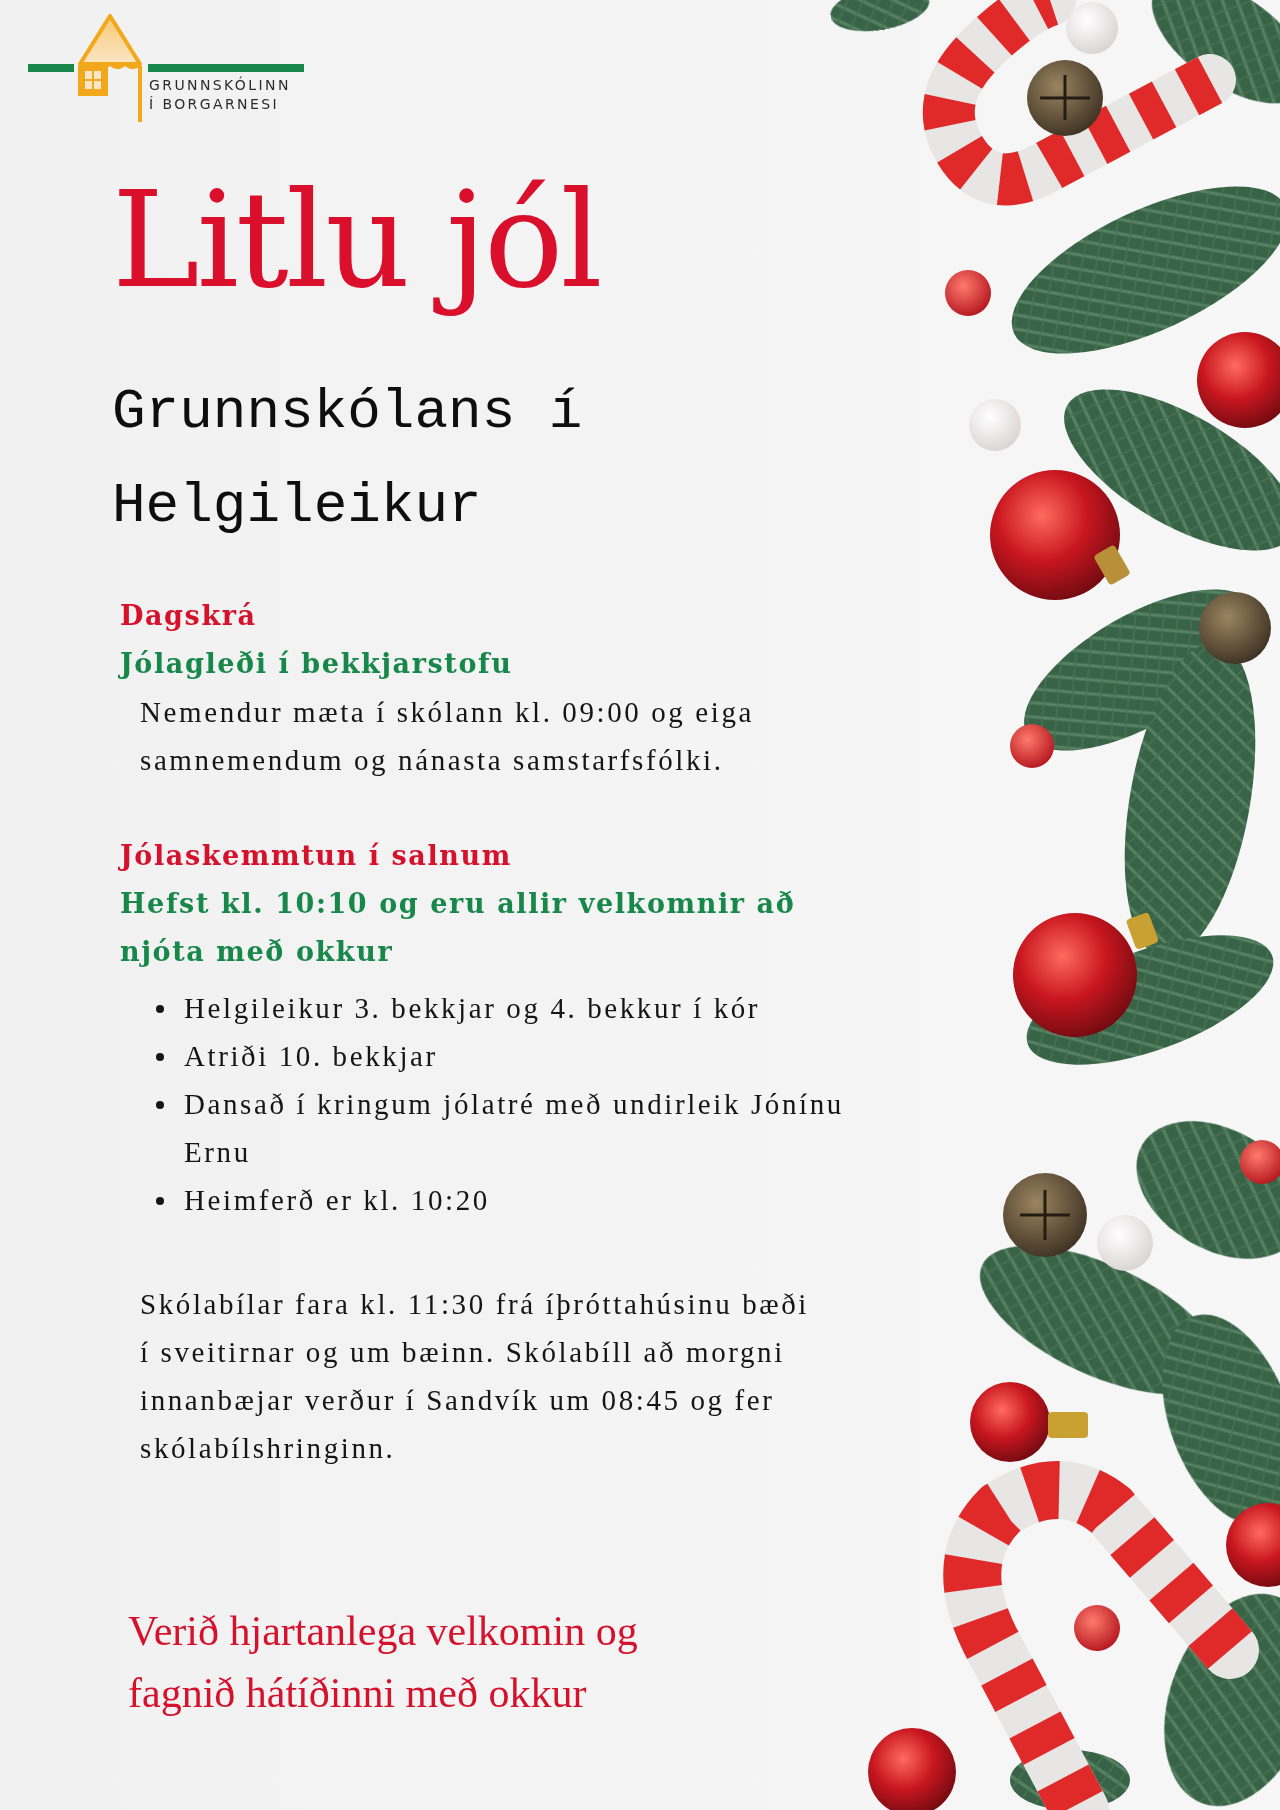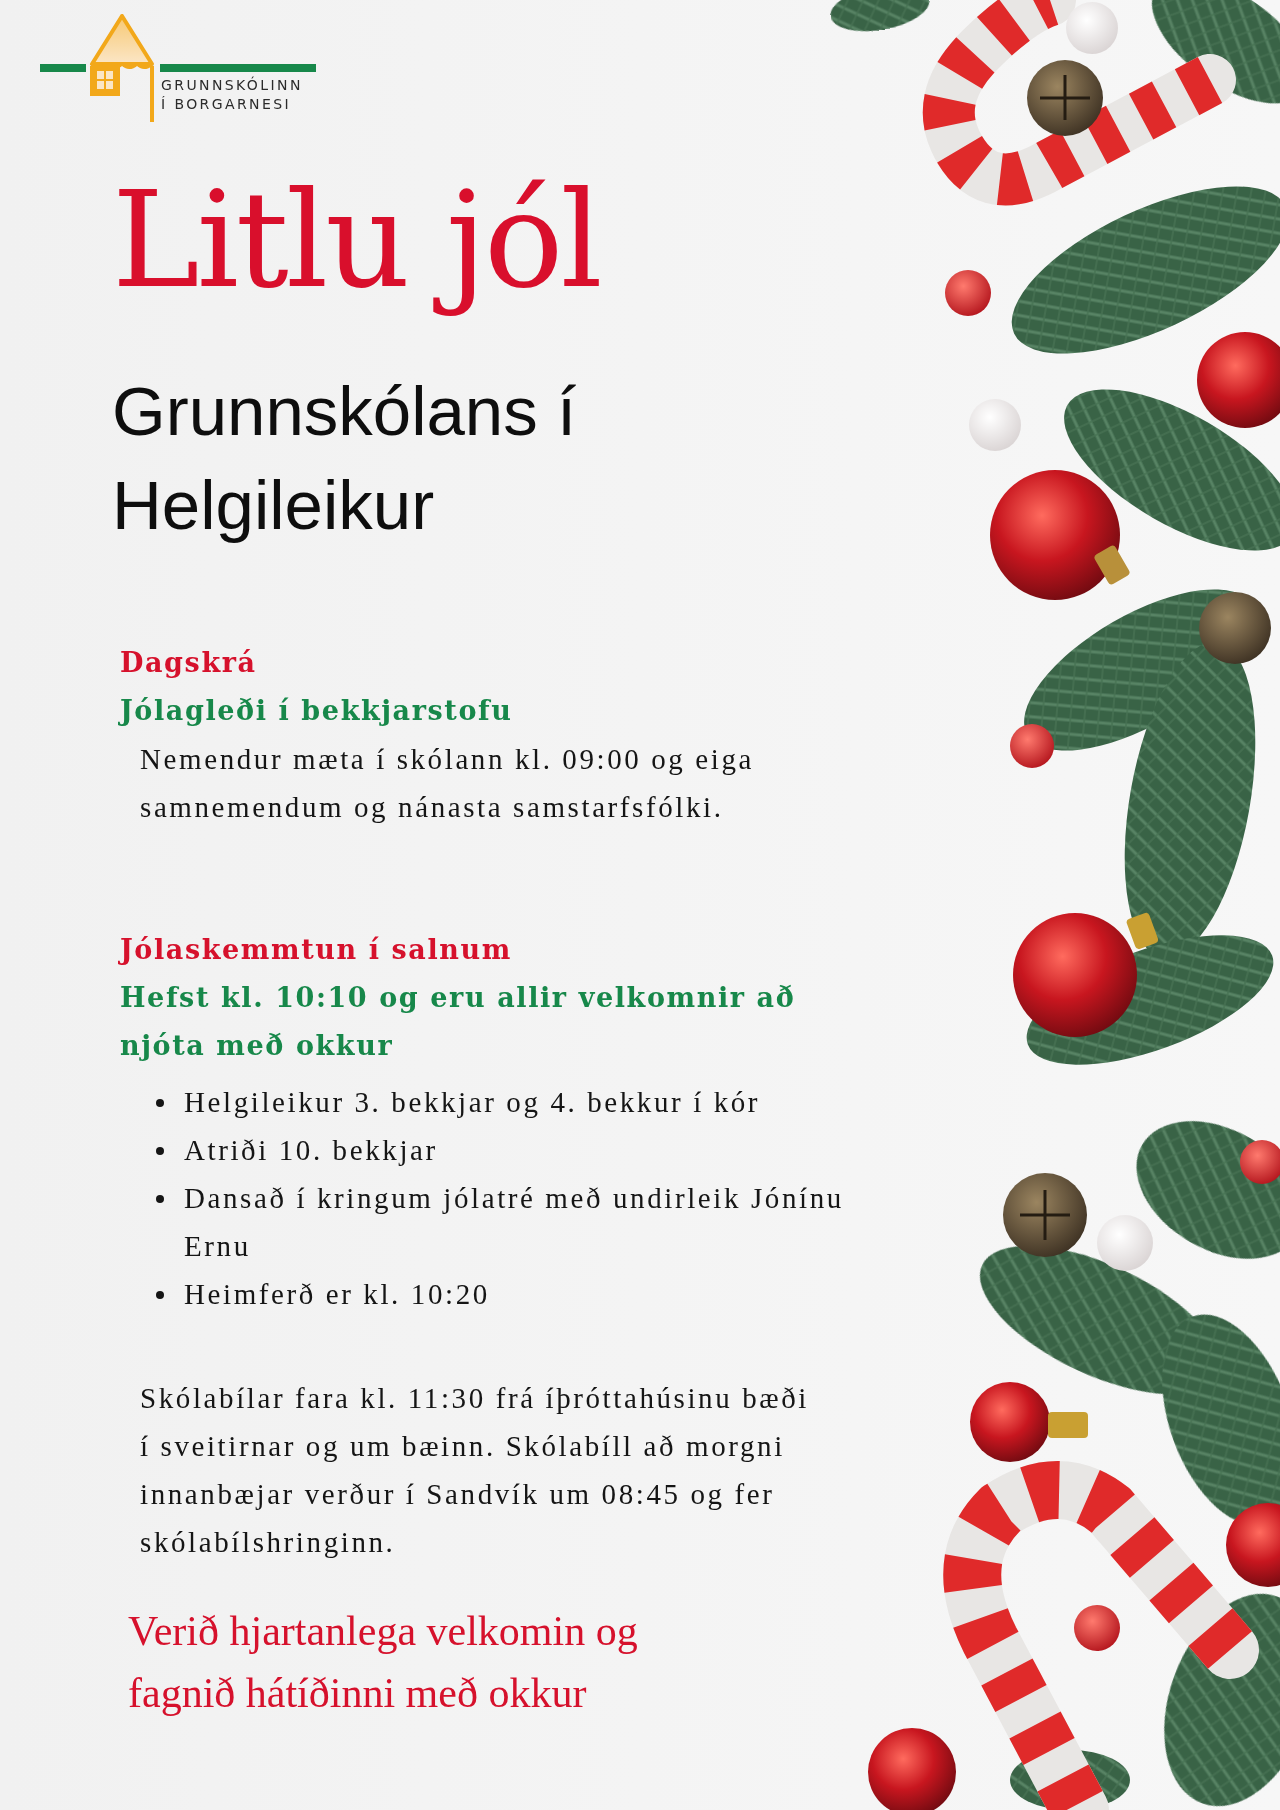--- a/index.html
+++ b/index.html
@@ -1,31 +1,31 @@
 <!DOCTYPE html>
 <html><head>
 <meta charset="utf-8">
 <style>
   html, body { margin: 0; padding: 0; }
   body {
     width: 1280px; height: 1810px; overflow: hidden; position: relative;
     background: linear-gradient(90deg, #f1f1f1 0%, #f4f4f4 50%, #f7f7f7 100%);
     font-family: "DejaVu Serif", serif;
   }
-  .logo { position: absolute; left: 40px; top: 14px; width: 280px; height: 110px; }
+  .logo { position: absolute; left: 28px; top: 14px; width: 280px; height: 110px; }
   .logo-bar-left { position: absolute; left: 0; top: 50px; width: 46px; height: 8px; background: #17884a; }
   .logo-bar-right { position: absolute; left: 120px; top: 50px; width: 156px; height: 8px; background: #17884a; }
   .logo-house { position: absolute; left: 46px; top: 0; width: 80px; height: 110px; }
   .logo-text { position: absolute; left: 121px; top: 62px; font-family: "DejaVu Sans", sans-serif; font-size: 14px; letter-spacing: 2.4px; color: #2b2b2b; line-height: 19px; }
 
   .title { position: absolute; left: 112px; top: 165px; font-family: "DejaVu Serif", serif; font-size: 132px; color: #d90f2c; line-height: 150px; letter-spacing: -3px; white-space: nowrap; }
-  .subtitle { position: absolute; left: 112px; top: 365px; font-family: Liberation Sans, sans-serif; font-size: 69px; color: #0e0e0e; line-height: 94px; }
+  .subtitle { position: absolute; left: 112px; top: 365px; font-family: Liberation Mono, monospace; font-size: 56px; color: #0e0e0e; line-height: 94px; }
 
   .content { position: absolute; left: 120px; top: 592px; width: 840px; font-family: "DejaVu Serif", serif; }
-  .h-red { color: #d6112c; font-weight: bold; font-size: 27px; letter-spacing: 1.6px; line-height: 48px; margin-top: 47px; }
+  .h-red { color: #d6112c; font-weight: bold; font-size: 27px; letter-spacing: 1.6px; line-height: 48px; }
   .h-green { color: #17884a; font-weight: bold; font-size: 27px; letter-spacing: 1.6px; line-height: 48px; }
   .para { color: #151515; font-size: 26px; letter-spacing: 2.6px; line-height: 48px; font-family: "Liberation Serif", serif; font-size: 29px; margin-left: 20px; }
   .gap { height: 48px; }
   ul.list { margin: 8px; padding: 0 0 0 56px; list-style: none; }
   ul.list li { position: relative; color: #151515; font-family: "Liberation Serif", serif; font-size: 29px; letter-spacing: 2.6px; line-height: 48px; }
   ul.list li::before { content: ""; position: absolute; left: -28px; top: 21px; width: 8px; height: 8px; border-radius: 50%; background: #151515; }
 
   .closing { position: absolute; left: 128px; top: 1600px; font-family: "Liberation Serif", serif; font-size: 42px; color: #d6112c; line-height: 62px; }
 
   .decor { position: absolute; left: 820px; top: 0; width: 460px; height: 1810px; }

